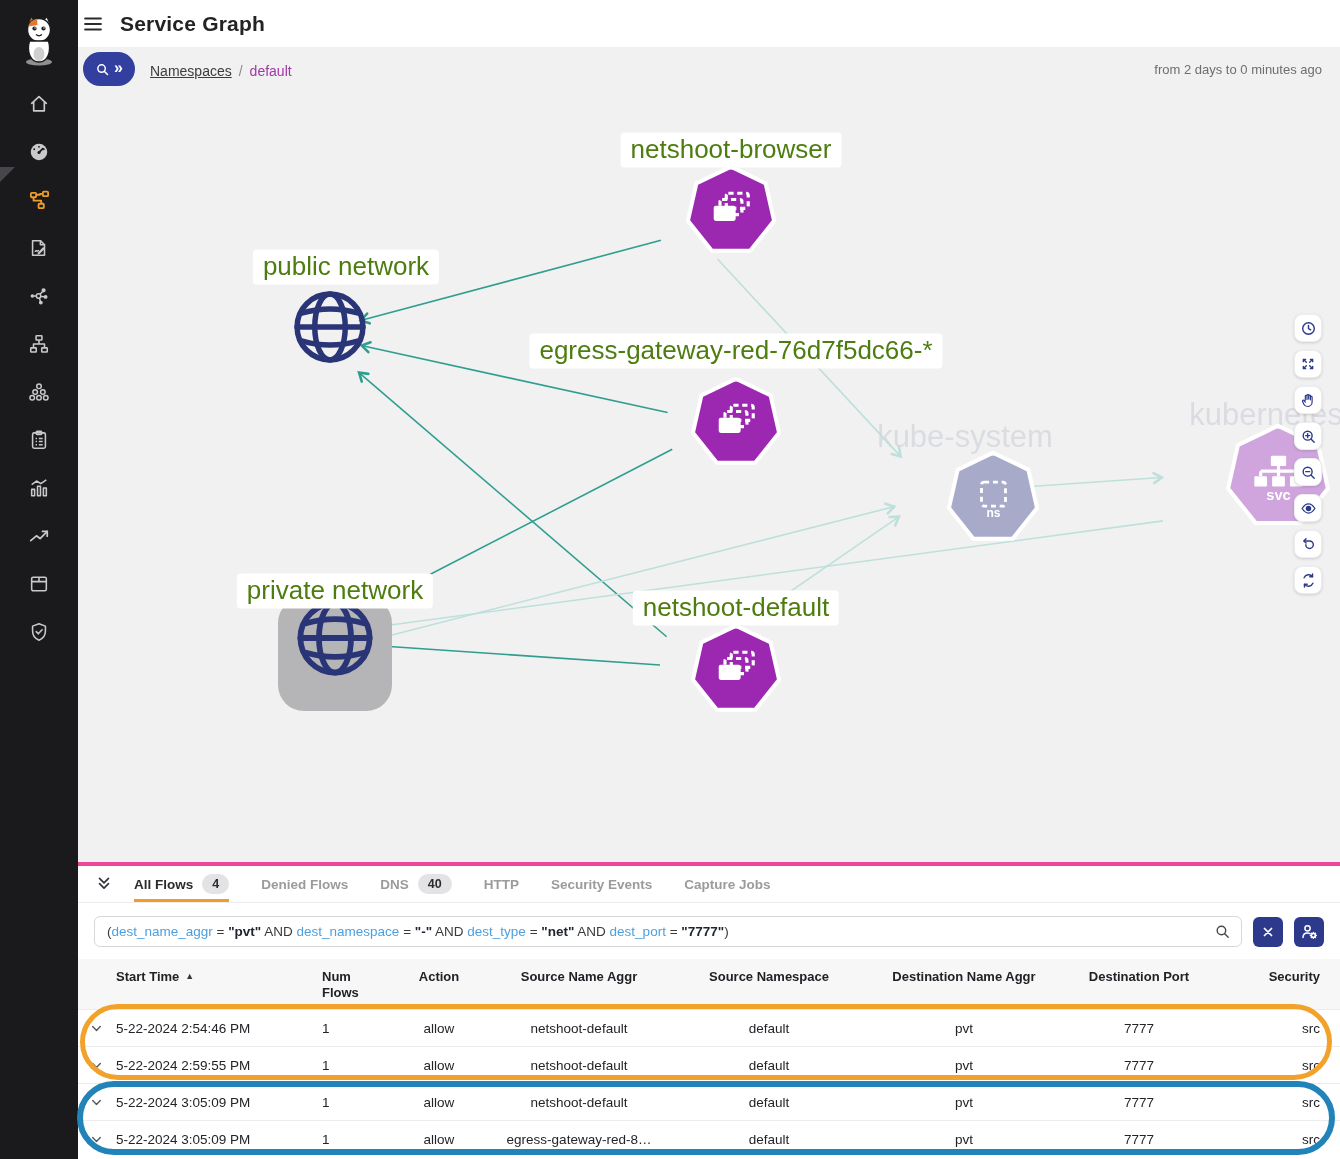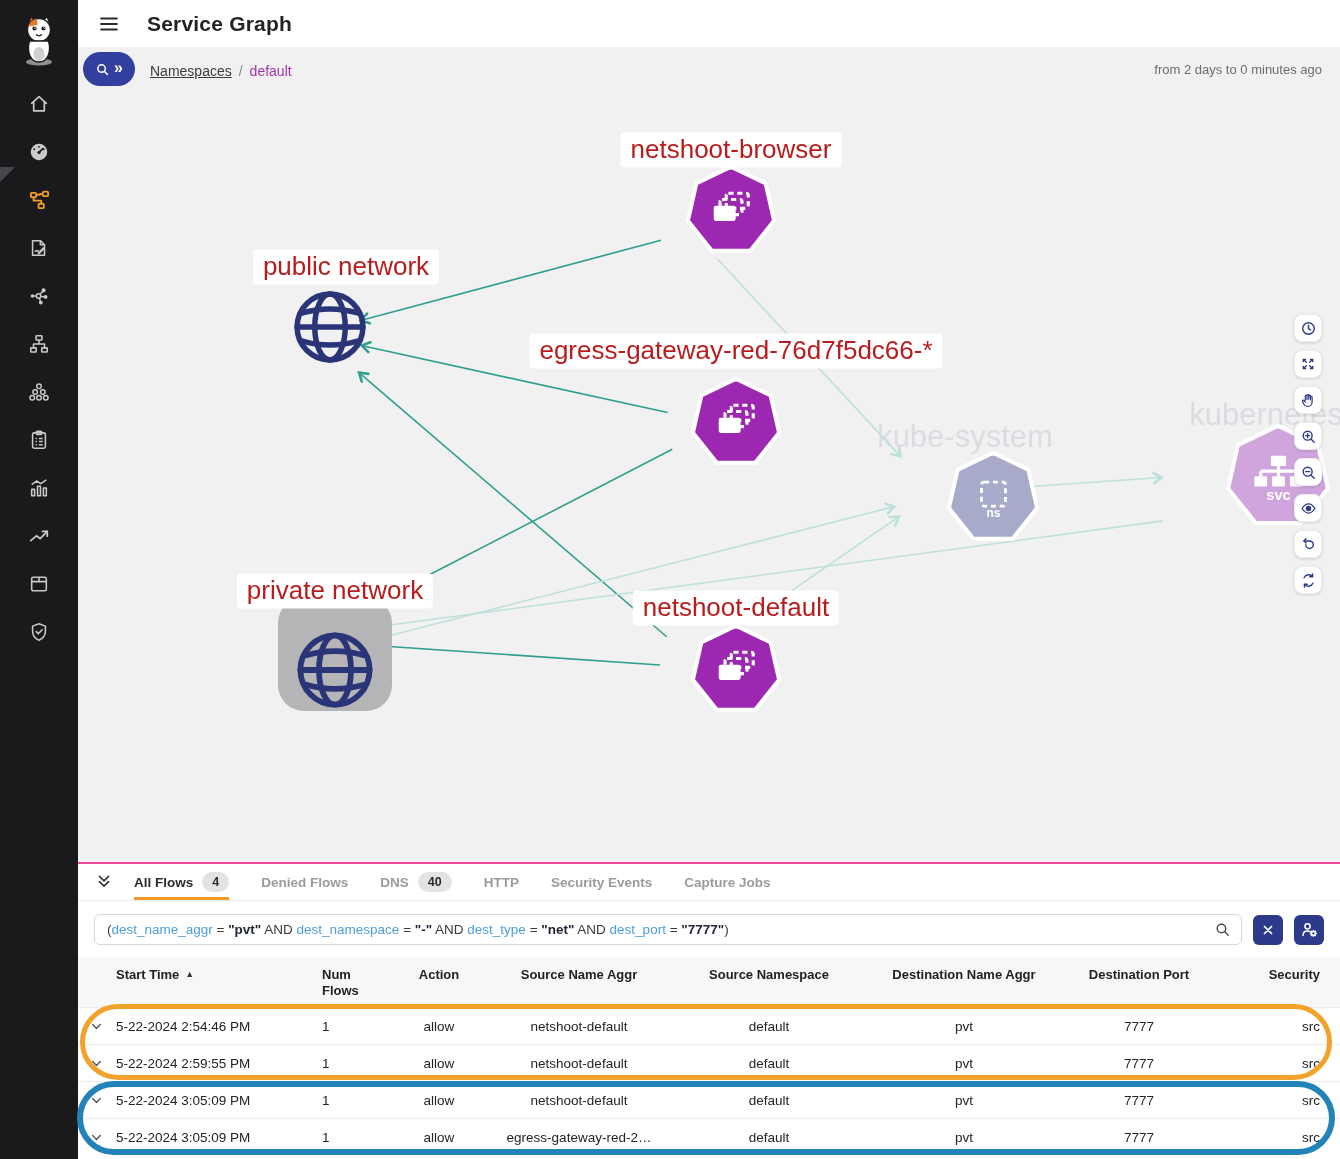--- a/index.html
+++ b/index.html
@@ -10,49 +10,49 @@
   
   .sidebar{width:78px;background:#1A1A1C;position:relative;z-index:6;flex-shrink:0}
   .logo-box{height:80px;display:flex;align-items:center;justify-content:center}
   .wedge{position:absolute;left:0;top:167px;width:0;height:0;border-top:15px solid #47474B;border-right:15px solid transparent}
   .nav-item{width:78px;height:48px;display:flex;align-items:center;justify-content:center;color:#C9C9CB;cursor:pointer}
   .nav-item.active{color:#F09D27}
   .nav-ic svg{display:block}
 
   
   .main{flex:1;display:flex;flex-direction:column;min-width:0}
-  .topbar{height:47px;background:#fff;display:flex;align-items:center;gap:27px;padding-left:20px;flex-shrink:0}
+  .topbar{height:47px;background:#fff;display:flex;align-items:center;gap:16px;padding-left:4px;flex-shrink:0}
   .hamburger{background:none;border:none;color:#2B2B2B;cursor:pointer;display:flex}
   .app-title{font-size:21px;font-weight:800;color:#232323;letter-spacing:.2px}
 
   
   .graph{position:relative;flex:1;background:#F1F1F2;overflow:hidden}
   #edges{position:absolute;left:0;top:0;z-index:2}
   .pill{position:absolute;left:5px;top:5px;width:52px;height:34px;border-radius:17px;background:#333F9E;color:#fff;
         display:flex;align-items:center;justify-content:center;gap:4px;z-index:8;border:none;cursor:pointer}
   .pill .chev2{font-size:16px;font-weight:bold;line-height:1;margin-top:-2px}
   .breadcrumb{position:absolute;left:72px;top:16px;font-size:14px;z-index:8;display:flex;gap:7px;align-items:center}
   .bc-root{color:#3C3C3C;text-decoration:underline;cursor:pointer}
   .bc-sep{color:#8A8A8A}
   .bc-cur{color:#A137A8;font-weight:500}
   .time-range{position:absolute;right:18px;top:15px;font-size:13px;color:#6E6E70;z-index:8}
-  .gnode{position:absolute;transform:translate(-50%,-50%);z-index:3;display:flex;align-items:flex-end;justify-content:center;cursor:pointer}
+  .gnode{position:absolute;transform:translate(-50%,-50%);z-index:3;display:flex;align-items:flex-start;justify-content:center;cursor:pointer}
   .gnode.selected-net{width:114px;height:114px;background:#B5B5B7;border-radius:26px}
   .hept{clip-path:polygon(50% 0%,89.1% 18.8%,98.7% 61.1%,71.7% 95%,28.3% 95%,1.3% 61.1%,10.9% 18.8%)}
   .hept-outer{background:#fff;display:flex;align-items:center;justify-content:center}
   .hept-inner{display:flex;align-items:center;justify-content:center}
-  .nlabel{position:absolute;transform:translate(-50%,-50%);z-index:4;background:#fff;color:#b91c1c;font-size:26px;
+  .nlabel{position:absolute;transform:translate(-50%,-50%);z-index:4;background:#fff;color:#4d7c0f;font-size:26px;
           padding:1px 10px 3px;border-radius:4px;white-space:nowrap;pointer-events:none}
   .nlabel.faint{background:transparent;color:#DBDCE1;font-size:31px;z-index:1;padding:0}
   .gtoolbar{position:absolute;right:18px;top:267px;display:flex;flex-direction:column;gap:8px;z-index:10}
   .gtool{width:28px;height:28px;background:#fff;border:1px solid #ededf0;border-radius:8px;box-shadow:0 1px 3px rgba(0,0,0,.15);
          display:flex;align-items:center;justify-content:center;color:#2D3A8C;cursor:pointer}
 
   
-  .bottom{height:297px;background:#fff;border-top:2px solid #ec4899;display:flex;flex-direction:column;position:relative;z-index:5;flex-shrink:0}
+  .bottom{height:297px;background:#fff;border-top:4px solid #ec4899;display:flex;flex-direction:column;position:relative;z-index:5;flex-shrink:0}
   .tabs-bar{height:37px;border-bottom:1px solid #EDEDED;display:flex;align-items:center;padding:0 14px;gap:18px;flex-shrink:0}
   .collapse-btn{background:none;border:none;color:#33363B;cursor:pointer;display:flex;width:24px;justify-content:center}
   .tabs{display:flex;height:100%;gap:32px}
   .tab{display:flex;align-items:center;gap:9px;height:100%;border-bottom:3px solid transparent;padding-top:3px;cursor:pointer;
        font-size:13.5px;font-weight:bold;color:#9B9B9B;white-space:nowrap}
   .tab.active{color:#2B2B2B;border-bottom-color:#F09D27}
   .tab-badge{background:#E3E3E6;border-radius:12px;padding:3px 10px;font-size:12.5px;color:#2B2B2B}
   .filter-row{display:flex;align-items:center;gap:11px;padding:13px 16px 12px;flex-shrink:0}
   .query-box{flex:1;height:31px;border:1px solid #D8D8DA;border-radius:6px;background:#fff;display:flex;align-items:center;
              padding:0 10px 0 12px;gap:8px}
@@ -575,21 +575,21 @@
               <div class="td">
                 <span class="row-chev">
                   <svg width="13" height="13" viewBox="0 0 24 24" fill="none" stroke="currentColor" stroke-width="2.6" stroke-linecap="round" stroke-linejoin="round">
                     <path d="M5 8.5 L12 15.5 L19 8.5"></path>
                   </svg>
                 </span>
               </div>
               <div class="td a-left">5-22-2024 3:05:09 PM</div>
               <div class="td a-left">1</div>
               <div class="td a-center">allow</div>
-              <div class="td a-center">egress-gateway-red-2…</div>
+              <div class="td a-center">egress-gateway-red-8…</div>
               <div class="td a-center">default</div>
               <div class="td a-center">pvt</div>
               <div class="td a-center">7777</div>
               <div class="td a-right">src</div>
             </div>
           </div>
       </div>
     </div>
   </div>
 

